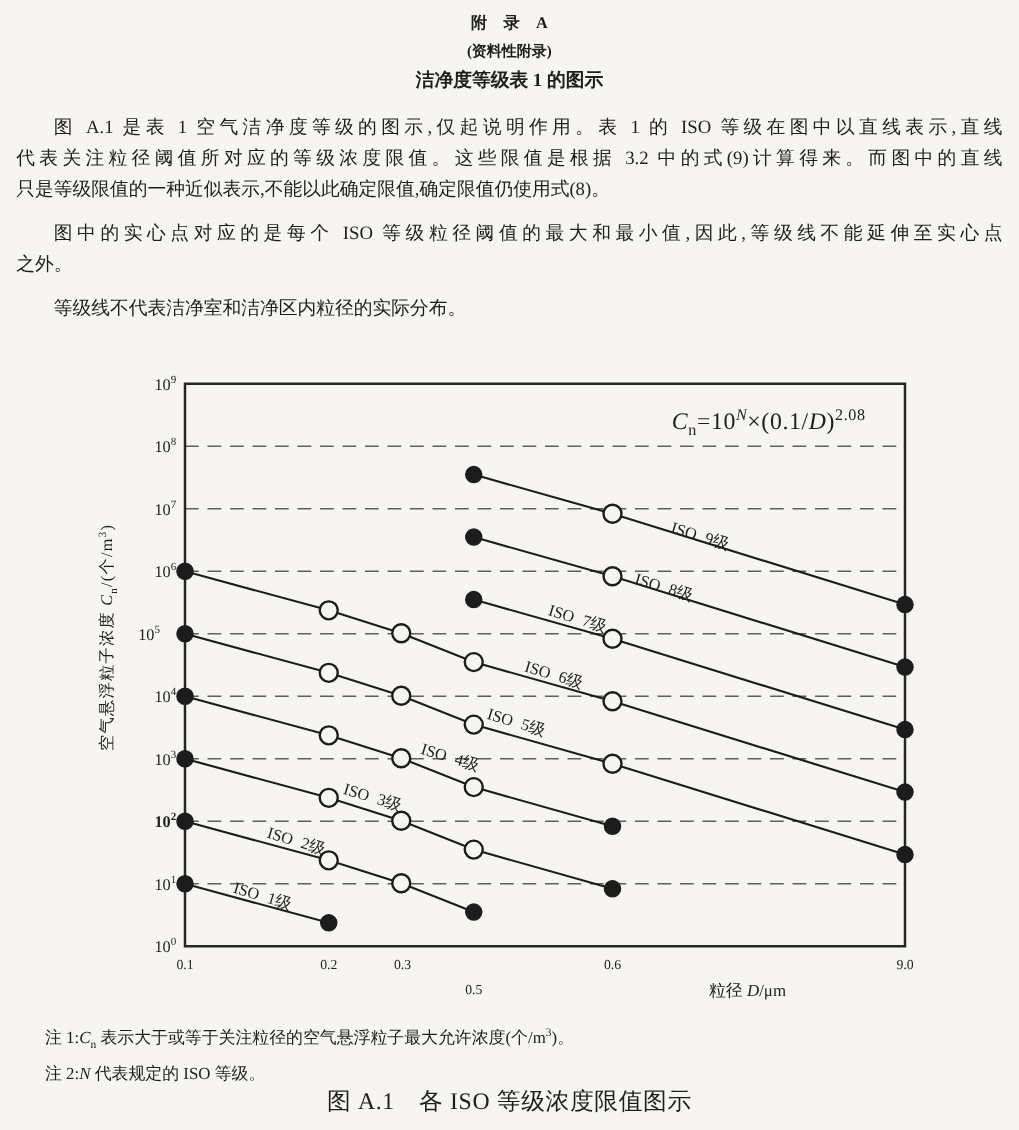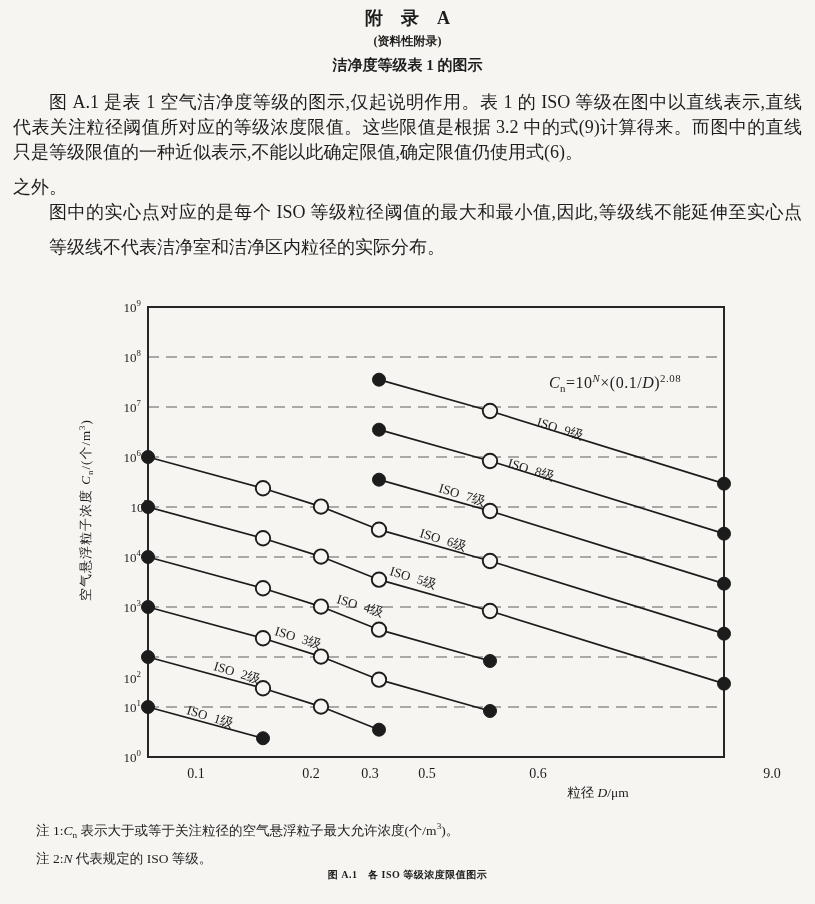--- a/index.html
+++ b/index.html
@@ -3,71 +3,71 @@
 <meta charset="utf-8">
 <style>
   html,body{margin:0;padding:0;background:#e8e7e3;}
   .page{
     position:relative;width:815px;height:904px;margin:0 auto;
     background:#f6f5f1;color:#1e1e1e;
     font-family:"Liberation Serif","DejaVu Serif",serif;
     overflow:hidden;
   }
   .titleblock{position:absolute;left:0;top:6px;width:100%;text-align:center;}
-  .t1{font-size:18px;font-weight:bold;line-height:24px;}
+  .t1{font-size:13px;font-weight:bold;line-height:24px;}
   .t2{font-size:12px;font-weight:bold;line-height:23px;}
   .t3{font-size:15px;font-weight:bold;line-height:24px;}
-  .paras{position:absolute;left:13px;top:90px;width:789px;font-size:18px;}
+  .paras{position:absolute;left:13px;top:90px;width:789px;font-size:15px;}
   .pline{line-height:25px;text-align:justify;text-align-last:justify;white-space:normal;}
   .pline.first{text-indent:2em;}
   .pline.last{text-align-last:left;}
   .para{margin-bottom:10px;}
   .chartwrap{position:absolute;left:0;top:290px;width:815px;height:520px;}
   #chart-svg{position:absolute;left:0;top:0;}
   .grid{stroke:#5f5f5f;stroke-width:1.2;stroke-dasharray:11 7;fill:none;}
   .frame{fill:none;stroke:#262626;stroke-width:2;}
   .series-line{fill:none;stroke:#1c1c1c;stroke-width:1.7;}
   .dot-filled{fill:#1c1c1c;stroke:#1c1c1c;stroke-width:1;}
   .dot-open{fill:#f6f5f1;stroke:#1c1c1c;stroke-width:1.9;}
   .ov{position:absolute;white-space:nowrap;}
   .ytick{font-size:13px;transform:translate(-100%,-50%);}
-  .xtick{font-size:14px;transform:translate(-50%,0);margin-left:48px;}
+  .xtick{font-size:11px;transform:translate(-50%,0);}
   .isolabel{font-size:13px;word-spacing:4px;transform:translate(-50%,-50%) rotate(17deg);}
-  .formula{font-size:16px;transform:translate(-50%,-50%);letter-spacing:0.5px;margin-top:45px;}
+  .formula{font-size:19px;transform:translate(-50%,-50%);letter-spacing:0.5px;}
   .yaxis-title{font-size:13px;transform:translate(-50%,-50%) rotate(-90deg);letter-spacing:1px;}
   .xaxis-title{font-size:13.5px;transform:translate(-50%,-50%);}
   .it{font-style:italic;}
   .sb{vertical-align:sub;font-size:0.68em;}
   .sp{vertical-align:super;font-size:0.68em;}
   .spi{vertical-align:super;font-size:0.68em;font-style:italic;}
   .notes{position:absolute;left:36px;top:814px;width:760px;font-size:13.5px;}
   .noteline{line-height:24px;}
   .caption{position:absolute;left:0;top:868px;width:100%;text-align:center;
-           font-size:10px;font-weight:bold;letter-spacing:0.5px;}
+           font-size:19px;font-weight:normal;letter-spacing:0.5px;}
 </style>
 </head>
 <body>
 
 <div class="page">
 
   <div class="titleblock">
     <div class="t1">附　录　A</div>
     <div class="t2">(资料性附录)</div>
     <div class="t3">洁净度等级表 1 的图示</div>
   </div>
 
   <div class="paras" id="paras">
       <div class="para">
         <div class="pline first">图 A.1 是表 1 空气洁净度等级的图示,仅起说明作用。表 1 的 ISO 等级在图中以直线表示,直线</div>
         <div class="pline">代表关注粒径阈值所对应的等级浓度限值。这些限值是根据 3.2 中的式(9)计算得来。而图中的直线</div>
-        <div class="pline last">只是等级限值的一种近似表示,不能以此确定限值,确定限值仍使用式(6)。</div>
+        <div class="pline last">只是等级限值的一种近似表示,不能以此确定限值,确定限值仍使用式(8)。</div>
       </div>
       <div class="para">
+        <div class="pline first">图中的实心点对应的是每个 ISO 等级粒径阈值的最大和最小值,因此,等级线不能延伸至实心点</div>
         <div class="pline last">之外。</div>
-        <div class="pline first">图中的实心点对应的是每个 ISO 等级粒径阈值的最大和最小值,因此,等级线不能延伸至实心点</div>
       </div>
       <div class="para">
         <div class="pline first last">等级线不代表洁净室和洁净区内粒径的实际分布。</div>
       </div>
     </div>
 
   <div class="chartwrap">
     <svg id="chart-svg" width="815" height="520" viewBox="0 0 815 520">
         <line x1="148" y1="67" x2="724" y2="67" class="grid"></line>
         <line x1="148" y1="117" x2="724" y2="117" class="grid"></line>
@@ -132,30 +132,30 @@
         <div class="ov isolabel" style="left: 360px; top: 316px; transform: translate(-50%, -50%) rotate(17deg);">ISO 4级</div>
         <div class="ov isolabel" style="left: 413px; top: 288px; transform: translate(-50%, -50%) rotate(17deg);">ISO 5级</div>
         <div class="ov isolabel" style="left: 443px; top: 250px; transform: translate(-50%, -50%) rotate(17deg);">ISO 6级</div>
         <div class="ov isolabel" style="left: 462px; top: 205px; transform: translate(-50%, -50%) rotate(17deg);">ISO 7级</div>
         <div class="ov isolabel" style="left: 531px; top: 180px; transform: translate(-50%, -50%) rotate(17deg);">ISO 8级</div>
         <div class="ov isolabel" style="left: 560px; top: 139px; transform: translate(-50%, -50%) rotate(17deg);">ISO 9级</div>
         <div class="ov ytick" style="left: 141px; top: 17px; text-align: center;"><span>10</span><span class="sp">9</span></div>
         <div class="ov ytick" style="left: 141px; top: 67px;"><span>10</span><span class="sp">8</span></div>
         <div class="ov ytick" style="left: 141px; top: 117px;"><span>10</span><span class="sp">7</span></div>
         <div class="ov ytick" style="left: 141px; top: 167px;"><span>10</span><span class="sp">6</span></div>
-        <div class="ov ytick" style="left: 148px; top: 217px;"><span>10</span><span class="sp">5</span></div>
+        <div class="ov ytick" style="left: 128px; top: 217px;"><span>10</span><span class="sp">5</span></div>
         <div class="ov ytick" style="left: 141px; top: 267px;"><span>10</span><span class="sp">4</span></div>
         <div class="ov ytick" style="left: 141px; top: 317px;"><span>10</span><span class="sp">3</span></div>
-        <div class="ov ytick" style="left: 141px; top: 388px;"><span>10</span><span class="sp">2</span></div>
+        <div class="ov ytick" style="left: 141px; top: 367px; font-weight: bold;"><span>10</span><span class="sp">2</span></div>
         <div class="ov ytick" style="left: 141px; top: 417px;"><span>10</span><span class="sp">1</span></div>
         <div class="ov ytick" style="left: 141px; top: 467px;"><span>10</span><span class="sp">0</span></div>
         <div class="ov xtick" style="left: 148px; top: 476px;">0.1</div>
         <div class="ov xtick" style="left: 263px; top: 476px;">0.2</div>
         <div class="ov xtick" style="left: 322px; top: 476px;">0.3</div>
-        <div class="ov xtick" style="left: 379px; top: 476px;">0.5</div>
+        <div class="ov xtick" style="left: 379px; top: 496px;">0.5</div>
         <div class="ov xtick" style="left: 490px; top: 476px;">0.6</div>
         <div class="ov xtick" style="left: 724px; top: 476px;">9.0</div>
         <div class="ov formula" style="left: 615px; top: 48px;"><span class="it">C</span><span class="sb">n</span><span>=</span><span>10</span><span class="spi">N</span><span>×(</span><span>0.1/</span><span class="it">D</span><span>)</span><span class="sp">2.08</span></div>
         <div class="ov yaxis-title" style="left: 86px; top: 220px;"><span>空气悬浮粒子浓度  </span><span class="it">C</span><span class="sb">n</span><span>/(个/m</span><span class="sp">3</span><span>)</span></div>
         <div class="ov xaxis-title" style="left: 598px; top: 503px;"><span>粒径  </span><span class="it">D</span><span>/μm</span></div>
       </div>
   </div>
 
   <div class="notes">
     <div class="noteline"><span>注 1:</span><span class="it">C</span><span class="sb">n</span><span> 表示大于或等于关注粒径的空气悬浮粒子最大允许浓度(个/m</span><span class="sp">3</span><span>)。</span></div>

